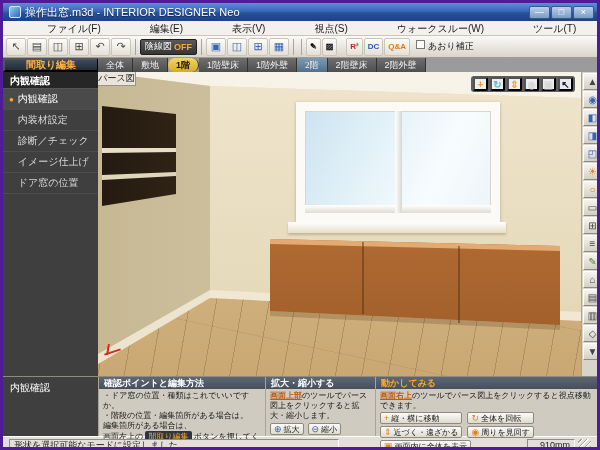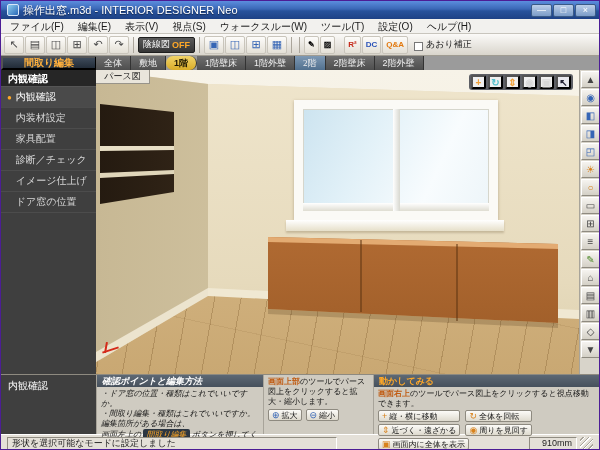--- a/index.html
+++ b/index.html
@@ -1,41 +1,41 @@
 <!DOCTYPE html>
 <html><head>
 <meta charset="utf-8">
 <style>
   *{margin:0;padding:0;box-sizing:border-box;font-family:"Liberation Sans",sans-serif;}
   body{background:#888;}
-  #window{position:relative;width:600px;height:450px;background:#ece9e2;overflow:hidden;border:1px solid #4c1d95;}
+  #window{position:relative;width:600px;height:450px;background:#ece9e2;overflow:hidden;border:3px solid #4c1d95;}
 
   
   .titlebar{height:18px;background:linear-gradient(180deg,#5c8ede 0%,#3a67b6 45%,#27529c 55%,#1d4185 100%);display:flex;align-items:center;padding:0 2px;color:#fff;}
   .app-icon{width:12px;height:12px;margin:0 4px;background:linear-gradient(135deg,#8fd0f0,#2a68b8);border:1px solid #d8e6f8;border-radius:2px;flex:none;}
   .title-text{font-size:11px;flex:1;white-space:nowrap;overflow:hidden;text-shadow:0 1px 1px rgba(0,0,0,.5);}
   .win-buttons{display:flex;gap:1px;margin-right:1px;}
   .win-btn{width:21px;height:13px;font-size:9px;line-height:11px;text-align:center;color:#fff;background:linear-gradient(#bccfe9,#7b9cc8);border:1px solid #3a5a86;border-radius:2px;cursor:default;}
 
   
   .menubar{height:15px;background:#f2f1ee;border-bottom:1px solid #c8c5bd;display:flex;align-items:center;font-size:10px;padding-left:2px;color:#1a1a1a;}
-  .menu-item{padding:0 7px;line-height:15px;white-space:nowrap;}
+  .menu-item{padding:0 7px;line-height:15px;white-space:nowrap;margin-left:35px;}
 
   
   .toolbar1{height:22px;background:linear-gradient(#fbfaf8,#d9d5cc);border-bottom:1px solid #a09c92;display:flex;align-items:center;padding:0 3px;gap:1px;}
   .tb-btn{width:20px;height:18px;display:flex;align-items:center;justify-content:center;font-size:11px;color:#4a4a4a;border:1px solid #c9c5bb;border-radius:2px;background:linear-gradient(#fdfcfa,#e4e0d6);}
   .tb-btn.blue{color:#3565b5;}
   .tb-sep{width:1px;height:16px;background:#aaa59b;margin:0 3px;flex:none;}
   .toggle-btn{height:16px;padding:0 4px;background:linear-gradient(#5a5a5a,#353535);border:1px solid #1e1e1e;border-radius:2px;color:#fff;font-size:9px;display:flex;align-items:center;gap:2px;white-space:nowrap;}
   .toggle-btn .state{color:#ffa827;font-weight:bold;}
   .view-select{width:86px;height:16px;background:#fff;border:1px solid #7a766e;font-size:9px;display:flex;align-items:center;padding-left:3px;white-space:nowrap;color:#111;}
   .view-select .arrow{margin-left:auto;width:13px;height:14px;background:linear-gradient(#f0eee8,#cfcabe);border-left:1px solid #9a958a;font-size:7px;display:flex;align-items:center;justify-content:center;color:#333;}
   .tb-txtbtn{height:18px;padding:0 3px;display:flex;align-items:center;justify-content:center;font-size:8px;font-weight:bold;border:1px solid #c9c5bb;border-radius:2px;background:linear-gradient(#fdfcfa,#e4e0d6);}
   .tb-txtbtn.red{color:#c42718;margin-left:8px;} .tb-txtbtn.dblue{color:#2a52b8;} .tb-txtbtn.orange{color:#e2790f;}
-  .aori{display:flex;align-items:flex-end;gap:3px;font-size:9px;margin-left:5px;color:#222;white-space:nowrap;}
+  .aori{display:flex;align-items:flex-start;gap:3px;font-size:9px;margin-left:5px;color:#222;white-space:nowrap;}
   .checkbox{width:9px;height:9px;background:#fff;border:1px solid #777;flex:none;}
 
   
   .toolbar2{height:14px;background:#9b9b9b;display:flex;}
   .madori-btn{width:95px;background:linear-gradient(#3d4a5a,#222c38);color:#ffb03c;font-size:10px;font-weight:bold;display:flex;align-items:center;justify-content:center;border-right:1px solid #000;flex:none;}
   .tab{padding:0 8px;font-size:9px;color:#f0f0f0;background:linear-gradient(#6e6e6e,#4e4e4e);border-right:1px solid #333;display:flex;align-items:center;white-space:nowrap;}
   .tab.yellow{background:linear-gradient(#f2d468,#d8ac28);color:#1d1600;font-weight:bold;border-radius:7px;}
   .tab.blue{background:linear-gradient(#7e99b4,#51708e);font-family:Liberation Serif, serif;}
 
   
@@ -75,40 +75,40 @@
     linear-gradient(180deg,#d29057 0%,#c07a40 12%,#b06a32 55%,#9a5a26 100%);
     clip-path:polygon(172px 167px,462px 174px,462px 253px,172px 239px);}
   .cab-top{background:#e3ab72;clip-path:polygon(172px 167px,462px 174px,462px 179px,172px 172px);}
   .cab-shadow{background:rgba(60,40,15,.20);clip-path:polygon(172px 239px,462px 253px,462px 258px,172px 244px);}
   .seam{position:absolute;width:2px;background:rgba(90,50,15,.5);}
   .seam.s1{left:264px;top:170px;height:72px;}
   .seam.s2{left:360px;top:174px;height:77px;}
   .axis{position:absolute;left:6px;top:270px;width:22px;height:18px;}
   .axis .ax-h{position:absolute;left:0;top:9px;width:17px;height:2px;background:#d42a1a;transform:rotate(-18deg);}
   .axis .ax-v{position:absolute;left:3px;top:2px;width:2px;height:11px;background:#d42a1a;transform:rotate(10deg);}
-  .vp-tab{position:absolute;left:0;top:0;width:54px;height:14px;background:#e9e5db;border:1px solid #98948a;border-top:none;border-left:none;font-size:9px;display:flex;align-items:center;justify-content:center;color:#222;}
+  .vp-tab{position:absolute;left:0;top:0;width:38px;height:14px;background:#e9e5db;border:1px solid #98948a;border-top:none;border-left:none;font-size:9px;display:flex;align-items:center;justify-content:center;color:#222;}
   .vp-controls{position:absolute;top:4px;right:6px;background:rgba(58,62,72,.82);border-radius:3px;padding:1px 2px;display:flex;gap:2px;}
   .vpc{width:15px;height:14px;display:flex;align-items:center;justify-content:center;font-size:10px;border-radius:2px;color:#cccccc;font-weight:bold;}
   .vpc.orange{color:#f0a23c;} .vpc.teal{color:#55c0cc;} .vpc.gray{color:#d8d8d8;}
   .vpc.active{background:#e8e8ee;color:#222233;}
 
   
   .rightbar{width:22px;background:#d8d4ca;border-left:1px solid #a8a49a;display:flex;flex-direction:column;align-items:center;padding-top:1px;gap:1px;flex:none;}
   .rb-btn{width:19px;height:17px;font-size:10px;display:flex;align-items:center;justify-content:center;background:linear-gradient(#f6f4f0,#d4d0c6);border:1px solid;border-color:#ffffff #8e8a80 #8e8a80 #ffffff;color:#444;flex:none;}
   .rb-btn.blue{color:#3565b5;} .rb-btn.orange{color:#d8821c;} .rb-btn.green{color:#4e8a2a;}
 
   
   .help{height:60px;display:flex;background:#cfcbc1;border-top:1px solid #8e8a80;}
   .help-left{width:95px;background:#3f3f3f;color:#fff;font-size:10px;padding:4px 7px;flex:none;}
   .help-sec{display:flex;flex-direction:column;border-left:1px solid #a8a49a;}
   .hs-head{height:12px;background:linear-gradient(#5d6874,#46505c);color:#fff;font-size:9px;line-height:12px;padding-left:5px;font-weight:bold;white-space:nowrap;}
   .hs-head.orange{color:#ffa827;}
   .hs-body{flex:1;padding:2px 4px;font-size:8px;line-height:10px;color:#161616;}
-  .sec1{width:167px;flex:none;font-style:italic;} .sec2{width:110px;flex:none;} .sec3{flex:1;}
-  .hl{color:#c05a10;font-weight:bold;}
+  .sec1{width:167px;flex:none;} .sec2{width:110px;flex:none;} .sec3{flex:1;}
+  .hl{color:#c05a10;font-weight:bold;text-decoration:underline;}
   .madori-mini{display:inline-block;background:#2c3642;color:#ffa827;font-size:8px;padding:0 3px;border-radius:2px;height:11px;line-height:11px;vertical-align:middle;}
   .btn-row{display:flex;gap:4px;margin-top:2px;}
   .btn-grid{display:grid;grid-template-columns:auto auto;gap:2px 5px;justify-content:start;margin-top:1px;}
   .mini-btn{display:inline-flex;align-items:center;gap:2px;height:12px;padding:0 3px;background:linear-gradient(#fcfbf8,#dedace);border:1px solid #8e8a80;border-radius:2px;font-size:8px;color:#161616;white-space:nowrap;}
   .mini-btn .ic{font-size:9px;color:#3565b5;line-height:1;}
   .mini-btn .ic.orange{color:#d8821c;}
   .mini-btn.span2{grid-column:1 / span 2;justify-self:start;}
 
   
   .statusbar{height:17px;background:#e4e0d8;border-top:1px solid #ffffff;display:flex;align-items:center;padding:0 6px;gap:3px;}
@@ -206,24 +206,20 @@
       <div class="sb-header">内観確認</div>
       <span style="display:flex;flex-direction:column;">
 
       <div class="sb-item active">
             <span class="bullet">●</span>
             <span>内観確認</span>
           </div>
           <div class="sb-item">
             <span class="bullet">●</span>
             <span>内装材設定</span>
-          </div>
-          <div class="sb-item">
-            <span class="bullet">●</span>
-            <span>家具配置</span>
           </div>
           <div class="sb-item">
             <span class="bullet">●</span>
             <span>診断／チェック</span>
           </div>
           <div class="sb-item">
             <span class="bullet">●</span>
             <span>イメージ仕上げ</span>
           </div>
           <div class="sb-item">
@@ -293,31 +289,32 @@
       </div>
   </div>
 
   <div class="help">
     <div class="help-left">内観確認</div>
 
     <div class="help-sec sec1">
       <div class="hs-head">確認ポイントと編集方法</div>
       <div class="hs-body">
         <div>・ドア窓の位置・種類はこれでいいですか。</div>
-        <div>・間取り編集・種類はこれでいいですか。</div>
+        <div>・階段の位置・編集箇所がある場合は。</div>
         <div>編集箇所がある場合は、</div>
         <div>
           <span>画面左上の</span>
           <span class="madori-mini">間取り編集</span>
           <span>ボタンを押してください。</span>
         </div>
       </div>
     </div>
 
     <div class="help-sec sec2">
+      <div class="hs-head">拡大・縮小する</div>
       <div class="hs-body">
         <span class="hl">画面上部</span><span>のツールでパース図上をクリックすると拡大・縮小します。</span>
         <div class="btn-row">
 
         <button class="mini-btn">
               <span class="ic">⊕</span>
               <span>拡大</span>
             </button>
             <button class="mini-btn">
               <span class="ic">⊖</span>

